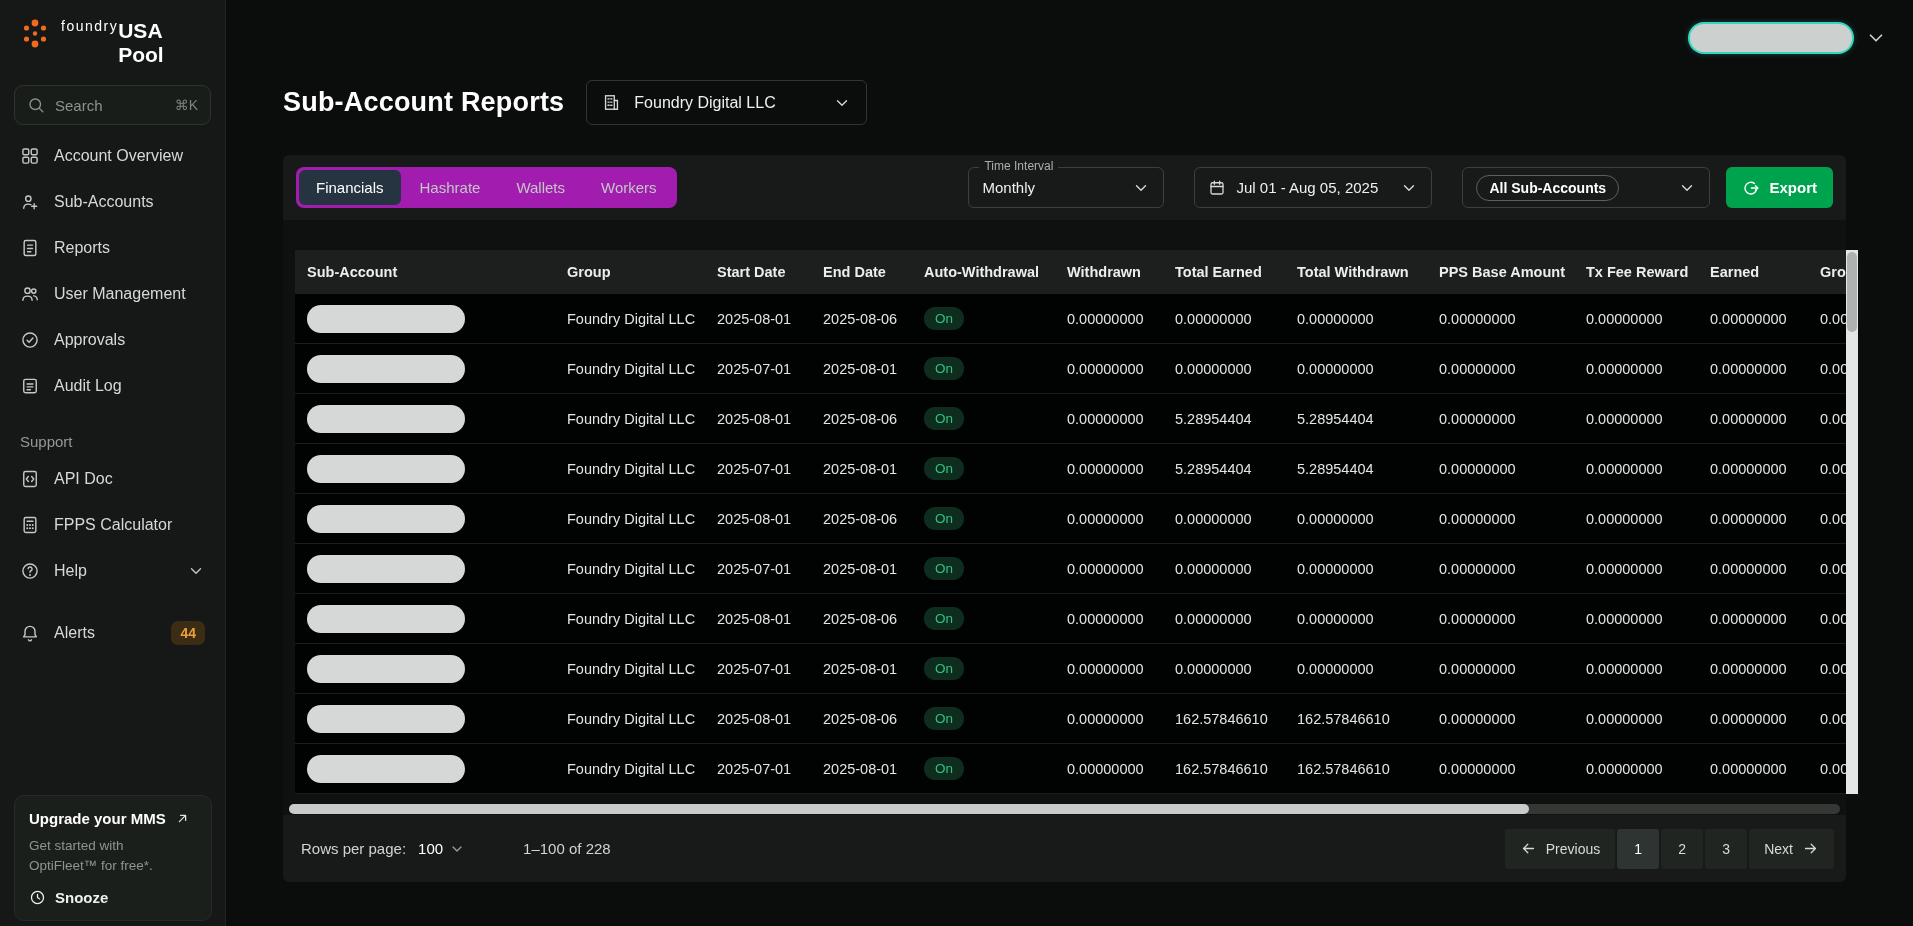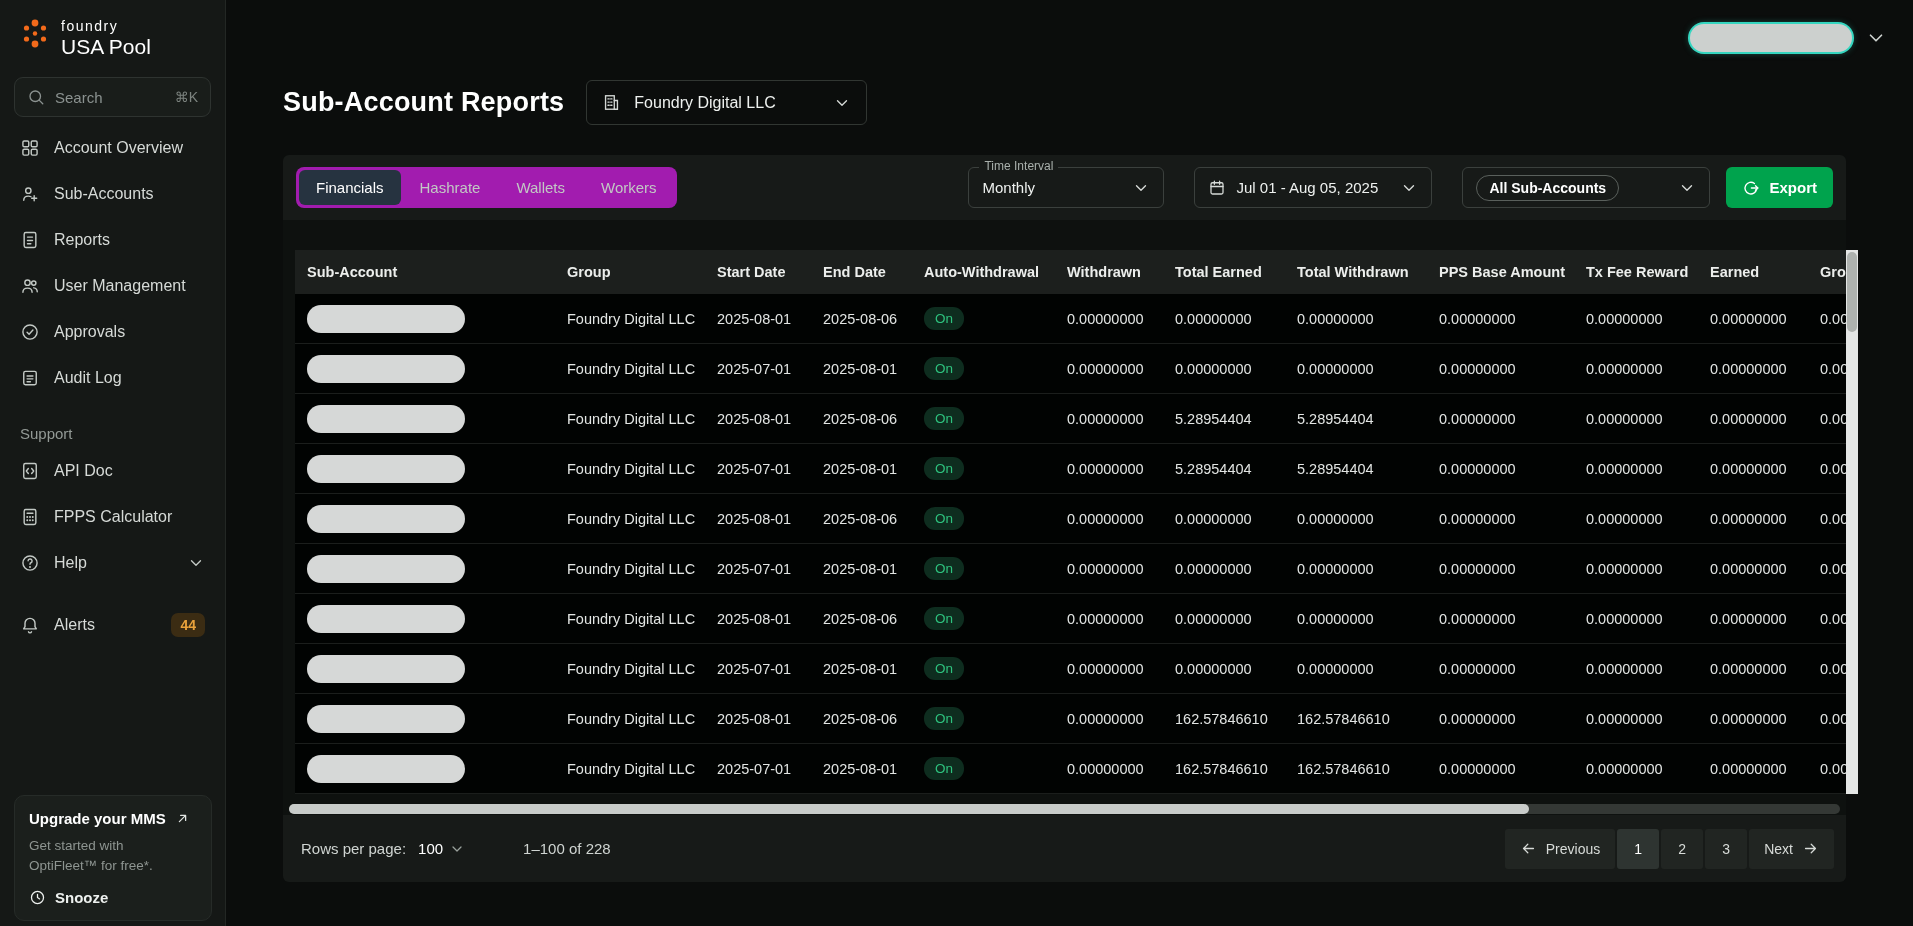--- a/index.html
+++ b/index.html
@@ -4,23 +4,23 @@
 <style>
   *{margin:0;padding:0;box-sizing:border-box}
   html,body{width:1913px;height:926px;background:#0b0d0c;color:#e6e9e7;
     font-family:"Liberation Sans",sans-serif;overflow:hidden;position:relative;font-size:15px}
   svg{display:block}
   .ic{display:inline-flex;flex:none;align-items:center;justify-content:center}
 
   
   .sidebar{position:absolute;left:0;top:0;width:226px;height:926px;background:#151816;border-right:1px solid #232724}
   .logo{display:flex;align-items:flex-start;gap:9px;padding:15px 18px 10px}
-  .logo-text{display:flex;flex-direction:column;padding-top:3px}
+  .logo-text{display:flex;flex-direction:row;padding-top:3px}
   .logo-top{font-size:14px;color:#fff;letter-spacing:1.5px}
-  .logo-bottom{font-size:21px;font-weight:400;color:#fff;margin-top:1px}
+  .logo-bottom{font-size:21px;font-weight:700;color:#fff;margin-top:1px}
   .search{margin:8px 14px 8px;height:40px;border:1px solid #2e3330;border-radius:9px;display:flex;align-items:center;gap:10px;
     padding:0 12px;color:#8b9290;font-size:15px;background:#191d1a;cursor:text}
   .search-kbd{margin-left:auto;color:#7c837f;font-size:14px}
   .nav-item{height:46px;display:flex;align-items:center;gap:14px;padding:0 20px;font-size:16px;color:#d6dad7;cursor:pointer}
   .nav-item .ic{color:#c3c9c5}
   .support-h{padding:24px 20px 6px;font-size:15px;color:#939a96}
   .chev-right{margin-left:auto;color:#aeb4b0}
   .alerts{margin-top:16px}
   .alert-badge{margin-left:auto;background:#3b2c13;color:#e9a23b;font-size:14px;font-weight:700;padding:4px 9px;border-radius:7px}
   .upgrade{position:absolute;left:14px;bottom:5px;width:198px;background:#1b1f1c;border:1px solid #262b28;border-radius:10px;padding:14px}

